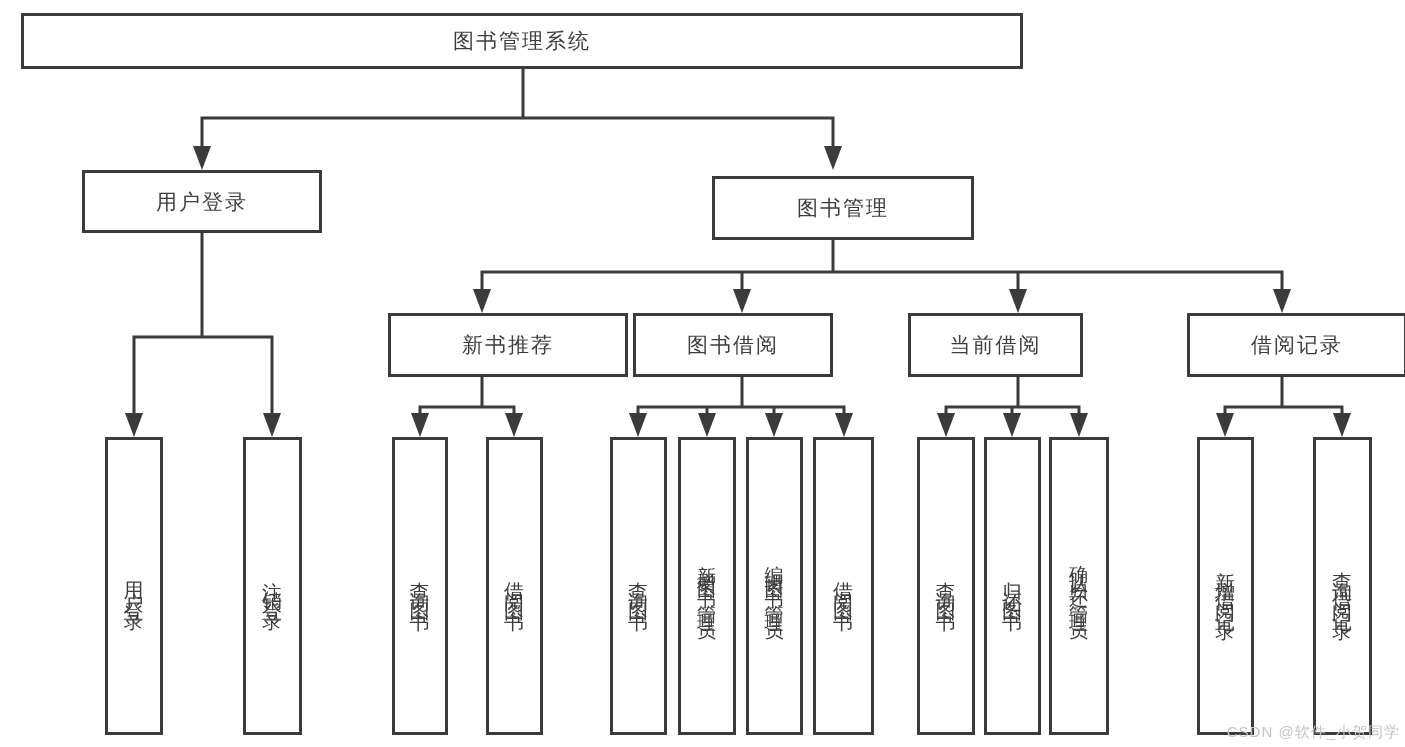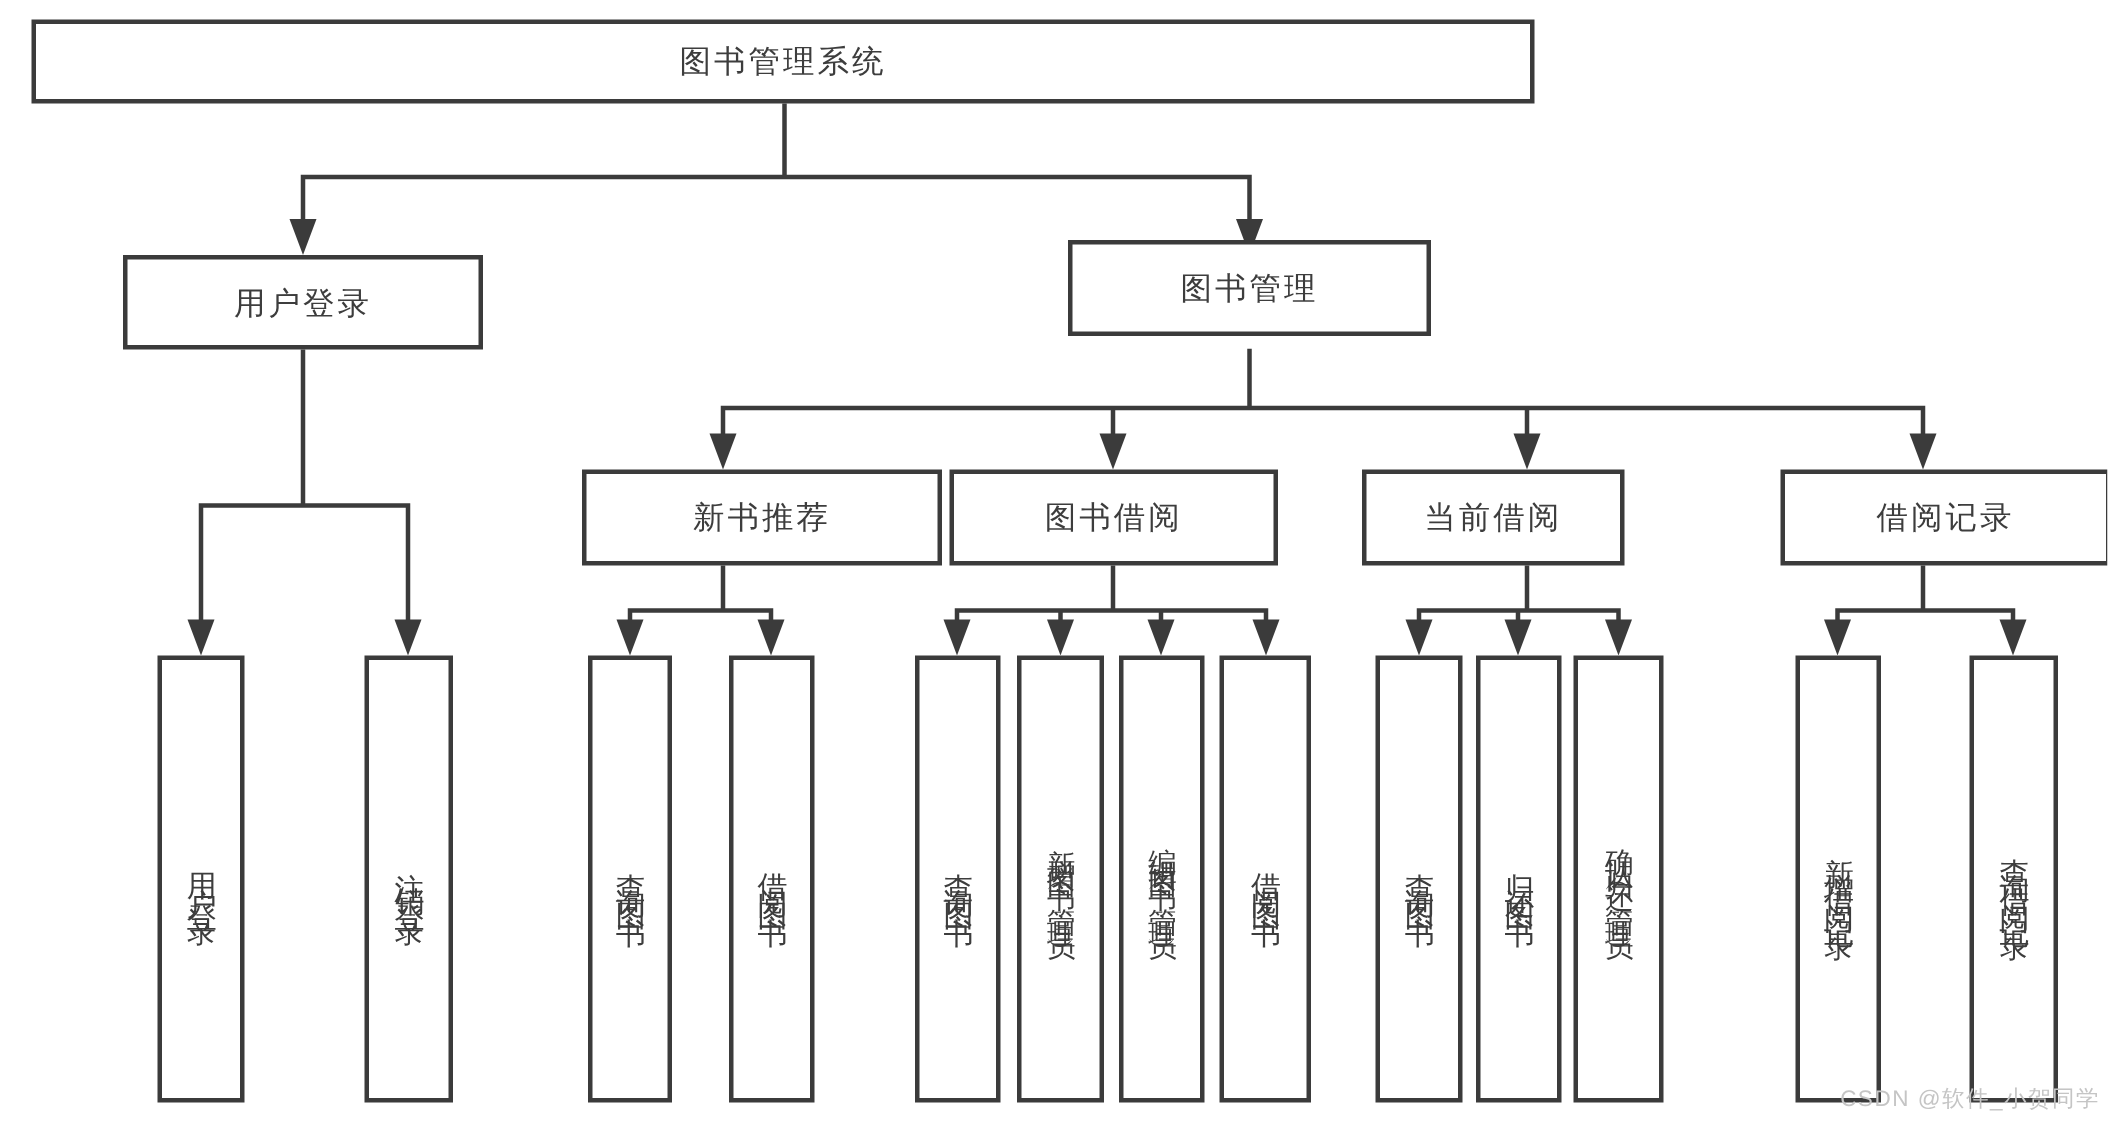--- a/index.html
+++ b/index.html
@@ -24,24 +24,24 @@
     background:var(--box-fill);
     border:3px solid var(--line);
     display:flex;align-items:center;justify-content:center;
     color:var(--text);
     letter-spacing:2px;
     white-space:nowrap;
   }
   .node.h{font-size:21px;}
   .node.root{left:21px;top:13px;width:1002px;height:56px;}
   .node.lvl2-a{left:82px;top:170px;width:240px;height:63px;}
-  .node.lvl2-b{left:712px;top:160px;width:242px;height:64px;}
+  .node.lvl2-b{left:712px;top:176px;width:262px;height:64px;}
   .node.lvl3{top:313px;height:64px;}
   .node.lvl3-1{left:388px;width:240px;}
-  .node.lvl3-2{left:633px;width:219px;}
+  .node.lvl3-2{left:633px;width:200px;}
   .node.lvl3-3{left:908px;width:175px;}
   .node.lvl3-4{left:1175px;width:220px;margin-left:12px;}
   .leaf{
     position:absolute;
     top:437px;height:298px;
     background:var(--box-fill);
     border:3px solid var(--line);
     display:flex;align-items:center;justify-content:center;
     color:var(--text);
     font-size:20px;

